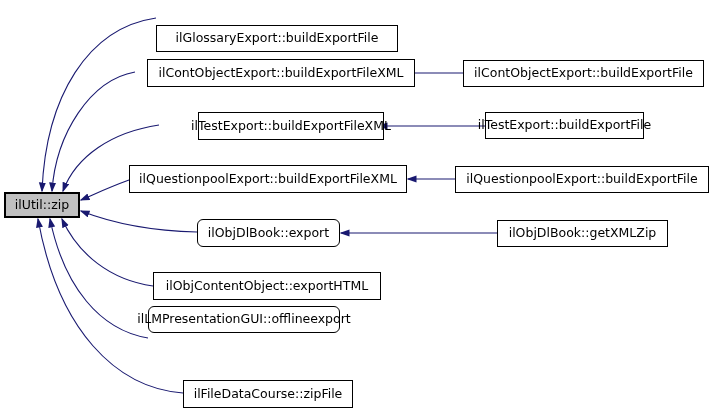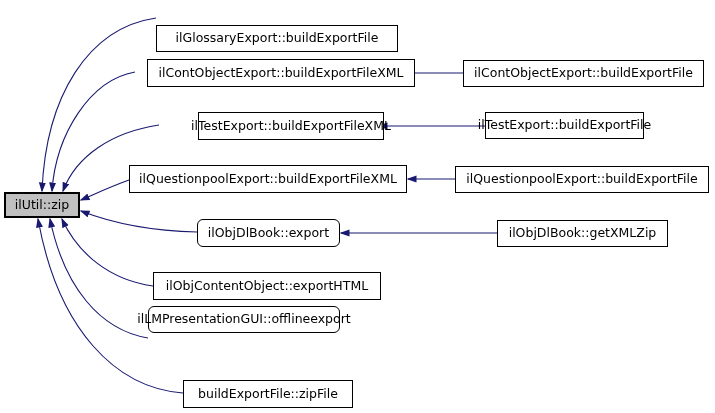--- a/index.html
+++ b/index.html
@@ -78,15 +78,15 @@
   <div class="node" style="left:455px; top:166px; width:254px; height:27px;">ilQuestionpoolExport::buildExportFile</div>
 
   <div class="node" style="left:197px; top:219px; width:143px; height:28px;border-radius:6px;">ilObjDlBook::export</div>
 
   <div class="node" style="left:497px; top:220px; width:171px; height:27px;">ilObjDlBook::getXMLZip</div>
 
   <div class="node" style="left:153px; top:272px; width:228px; height:28px;">ilObjContentObject::exportHTML</div>
 
   <div class="node" style="left:148px; top:306px; width:192px; height:27px;border-radius:6px;">ilLMPresentationGUI::offlineexport</div>
 
-  <div class="node" style="left:183px; top:380px; width:170px; height:28px;">buildExportFile::zipFile</div>
+  <div class="node" style="left:183px; top:380px; width:170px; height:28px;">ilFileDataCourse::zipFile</div>
 
 </div>
 
 </body></html>

